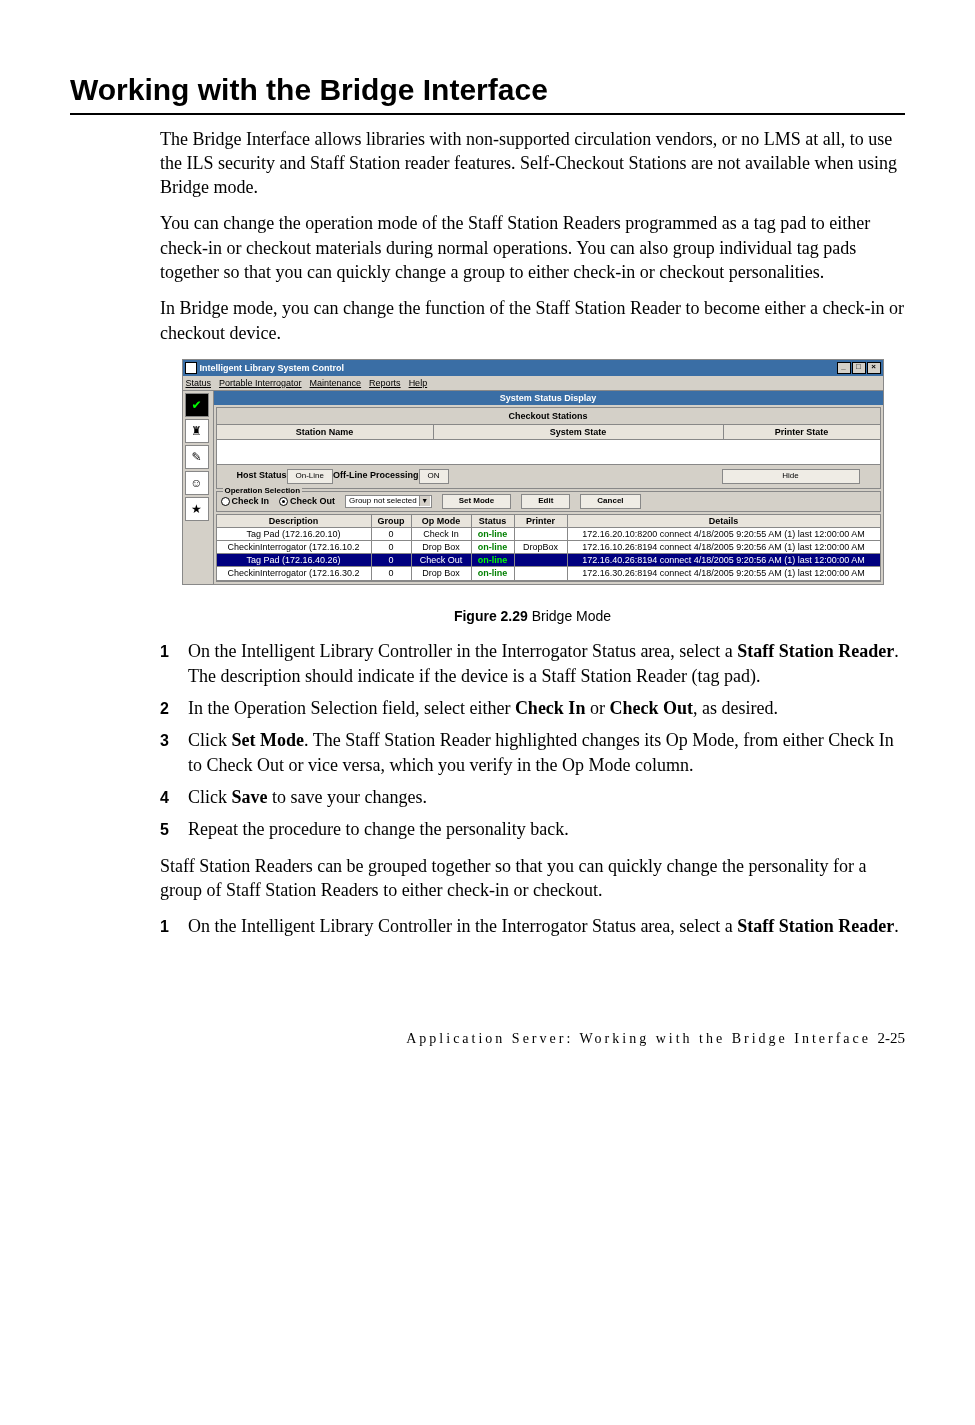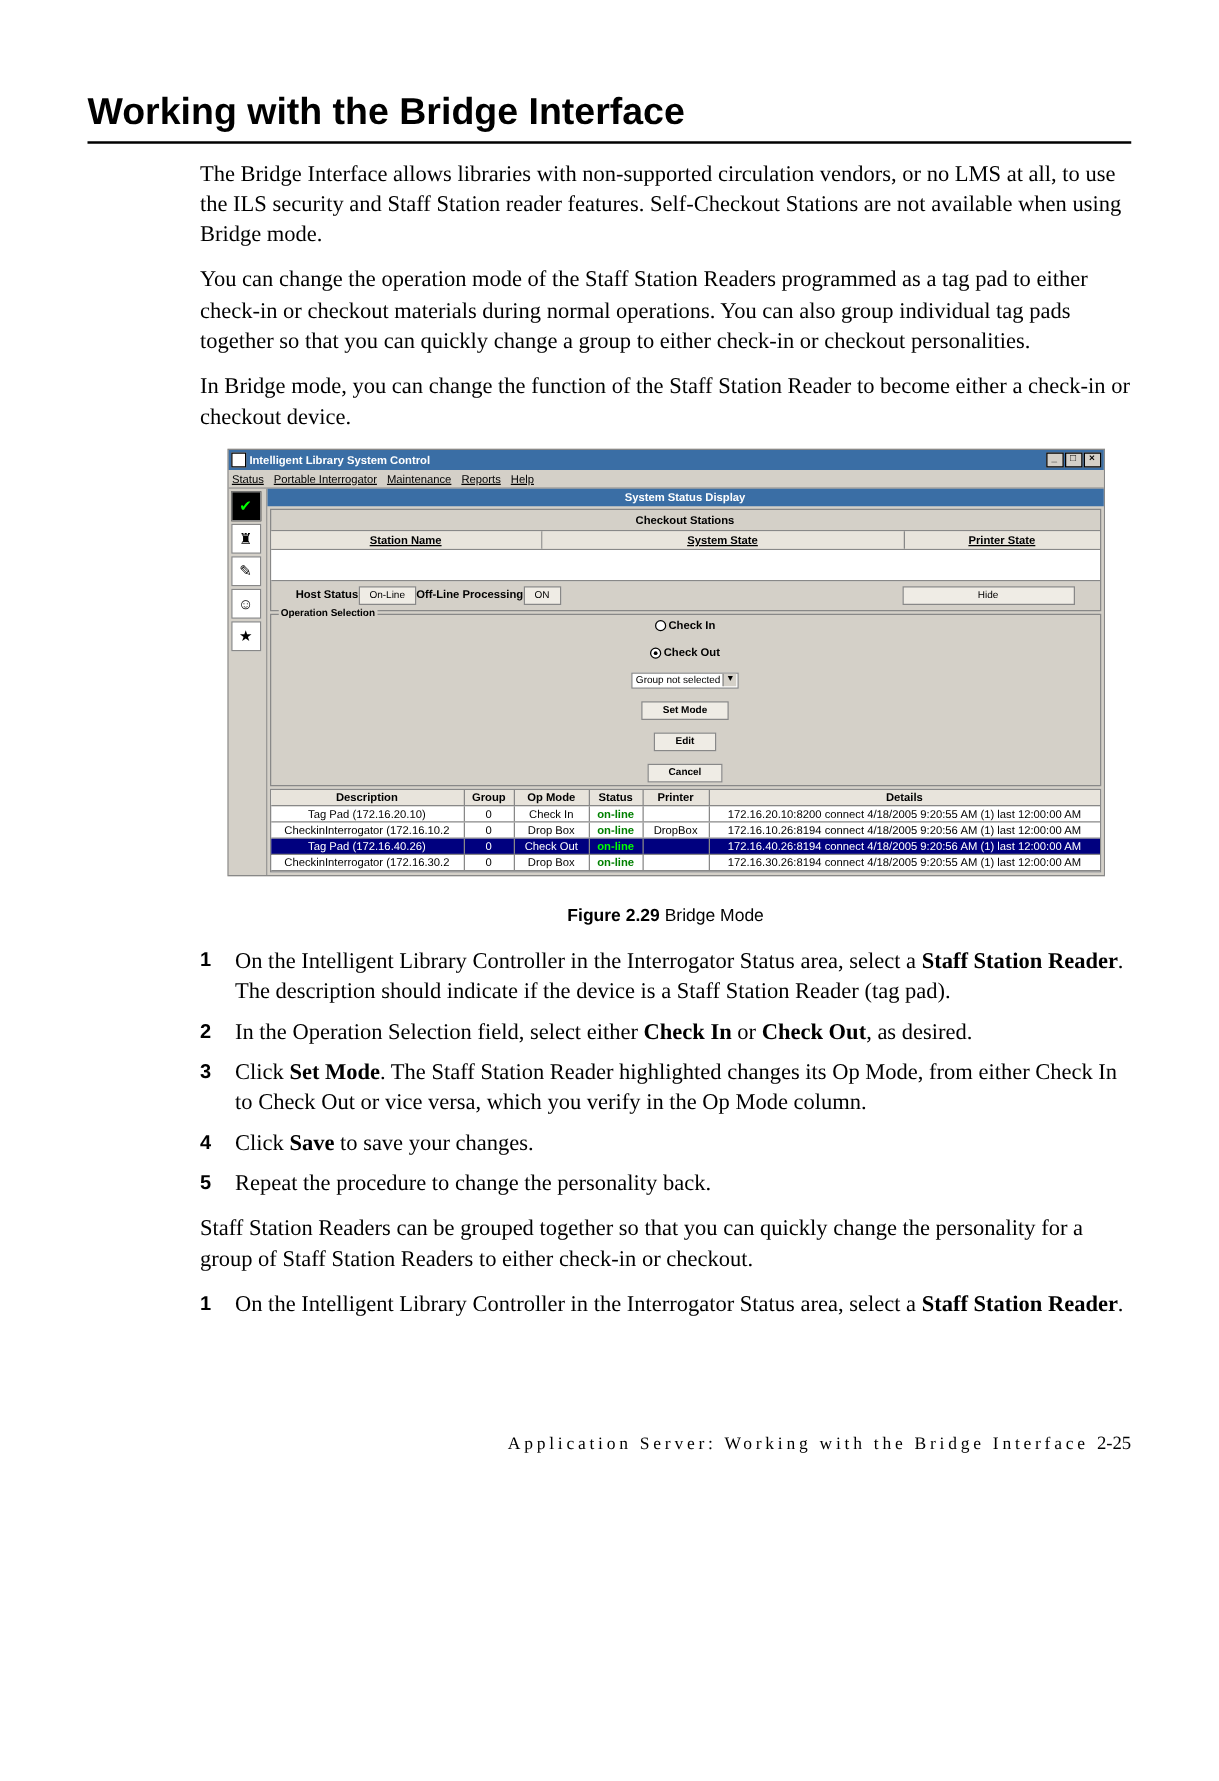--- a/index.html
+++ b/index.html
@@ -121,29 +121,29 @@
   .side .icon {
     width:22px;height:22px;border:1px solid #888;background:#fff;display:flex;align-items:center;justify-content:center;font-size:12px;
   }
   .side .icon.active { background:#000; color:#0f0;}
   .main-pane { flex:1; background:#d4d0c8; }
   .ssd-title { background:#3a6ea5;color:#fff;padding:1px 4px;font-weight:bold;}
   .chk-stations {
     border:1px solid #888;margin:2px;background:#d4d0c8;
   }
   .chk-title { text-align:center;font-weight:bold;padding:2px;}
-  .hdr-row { display:flex;border-top:1px solid #888;border-bottom:1px solid #888;background:#d4d0c8;text-decoration:underline;}
+  .hdr-row { display:flex;border-top:1px solid #888;border-bottom:1px solid #888;background:#d4d0c8;}
   .hdr-cell { border-right:1px solid #888;padding:1px 3px;font-weight:bold;background:#e8e4dc;}
   .hdr-cell.c1{flex:0 0 210px;} .hdr-cell.c2{flex:1;} .hdr-cell.c3{flex:0 0 150px;border-right:none;}
   .blank-area{height:24px;background:#fff;border-bottom:1px solid #888;}
   .status-row {display:flex;align-items:flex-start;padding:4px 20px;}
   .status-row .lbl{font-weight:bold;}
   .stat-btn{border:1px solid #888;background:#efece5;padding:1px 8px;font-size:8px;}
   .hide-btn{margin-left:auto;width:120px;text-align:center;}
-  .opsel{border:1px solid #888;margin:2px;padding:2px 4px;display:flex;align-items:center;gap:10px;position:relative;flex-direction:column;}
+  .opsel{border:1px solid #888;margin:2px;padding:2px 4px;display:flex;align-items:center;gap:10px;position:relative;}
   .radio{display:inline-flex;align-items:center;gap:2px;font-weight:bold;}
   .radio .dot{width:7px;height:7px;border:1px solid #000;border-radius:50%;display:inline-block;background:#fff;position:relative;}
   .radio .dot.sel::after{content:"";width:3px;height:3px;background:#000;border-radius:50%;position:absolute;top:2px;left:2px;}
   .combo{border:1px solid #888;background:#fff;padding:0 14px 0 3px;position:relative;font-size:8px;}
   .combo::after{content:"▼";position:absolute;right:1px;top:0;background:#d4d0c8;border-left:1px solid #888;width:10px;text-align:center;font-size:7px;}
   .btn{border:1px solid #888;background:#efece5;padding:1px 16px;font-weight:bold;font-size:8px;}
   .table{margin:2px;border:1px solid #888;background:#fff;}
   .trow{display:flex;border-bottom:1px solid #888;}
   .trow.hdr{background:#e8e4dc;font-weight:bold;}
   .trow.sel{background:#00007f;color:#fff;}

